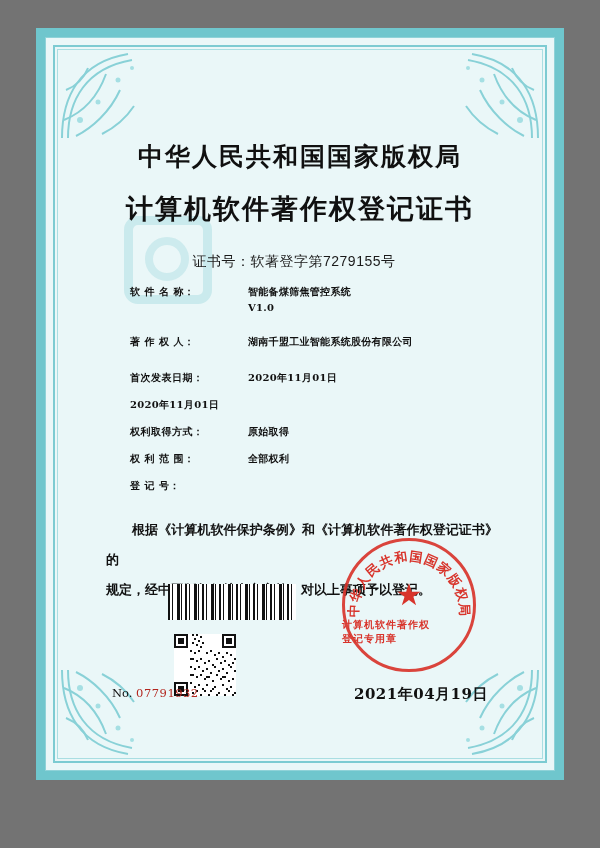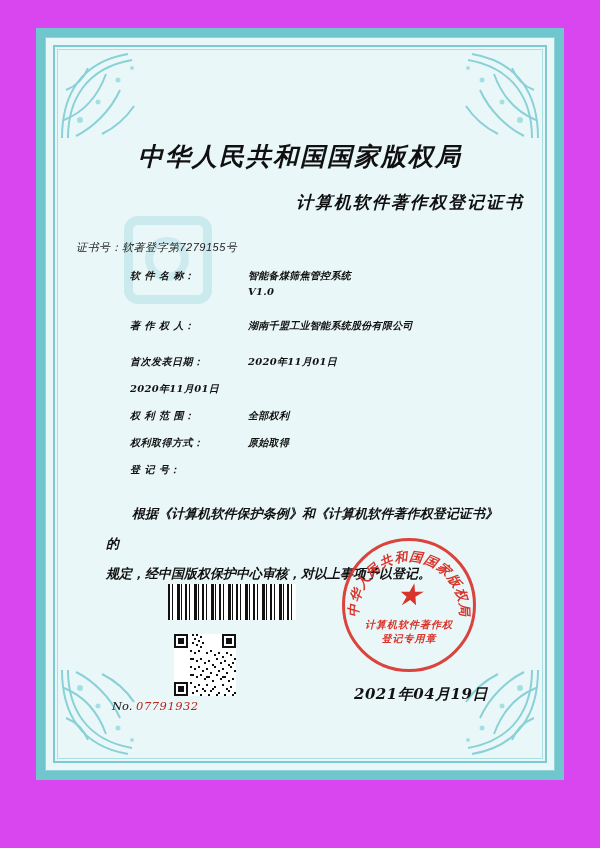--- a/index.html
+++ b/index.html
@@ -11,23 +11,22 @@
     width: 600px;
     height: 848px;
     font-family: "Liberation Sans", sans-serif;
     -webkit-font-smoothing: antialiased;
   }
 
   .page {
     position: relative;
     width: 600px;
     height: 848px;
-    background: #d946ef;
+    background: #737373;
     overflow: hidden;
-    font-style: italic;
   }
 
   
   .cert {
     position: absolute;
     left: 36px;
     top: 28px;
     width: 528px;
     height: 752px;
     background: #eaf7f8;
@@ -108,32 +107,32 @@
   .title1 {
     text-align: center;
     font-family: "DejaVu Serif", "Liberation Serif", serif;
     font-weight: bold;
     font-size: 25px;
     letter-spacing: 2px;
     color: #101010;
     margin-top: 72px;
   }
   .title2 {
-    text-align: right;
-    font-family: "DejaVu Serif", "Liberation Serif", serif;
-    font-weight: bold;
-    font-size: 17px;
+    text-align: center;
+    font-family: "DejaVu Serif", "Liberation Serif", serif;
+    font-weight: bold;
+    font-size: 27px;
     letter-spacing: 2px;
     color: #101010;
     margin-top: 18px;
   }
 
   .certno {
-    text-align: left;
-    font-size: 11px;
+    text-align: center;
+    font-size: 14px;
     color: #1a1a1a;
     margin-top: 26px;
     padding-right: 12px;
     letter-spacing: .5px;
   }
 
   .fields {
     margin-top: 14px;
     padding-left: 54px;
     padding-right: 18px;
@@ -196,21 +195,21 @@
     left: 98px;
     top: 566px;
     width: 62px;
     height: 62px;
   }
   .qr svg { display:block; }
 
   .serial {
     position: absolute;
     left: 36px;
-    bottom: 27px;
+    bottom: 40px;
     font-size: 11.5px;
     color: #111;
     font-family: "DejaVu Serif", "Liberation Serif", serif;
   }
   .serial .num { color: #b3261e; letter-spacing: .5px; }
 
   .issue-date {
     position: absolute;
     right: 36px;
     bottom: 36px;
@@ -242,21 +241,21 @@
     top: 42px;
     transform: translateX(-50%);
     color: #d8342b;
     font-size: 30px;
     line-height: 30px;
   }
   .seal .arc-text,
   .seal .bottom-text {
     position: absolute;
     left: 0; right: 0;
-    text-align: center;
+    text-align: left;
     color: #d8342b;
     font-family: "DejaVu Serif", "Liberation Serif", serif;
     font-weight: bold;
   }
   .seal .bottom-text {
     bottom: 26px;
     font-size: 10px;
     line-height: 14px;
     letter-spacing: 1px;
   }
@@ -375,27 +374,27 @@
         <div class="row gap-top">
           <div class="label">首次发表日期：</div>
           <div class="value">2020年11月01日</div>
         </div>
 
         <div class="row">
           <div class="value">2020年11月01日</div>
         </div>
 
         <div class="row">
+          <div class="label">权利取得方式：</div>
+          <div class="value">原始取得</div>
+        </div>
+
+        <div class="row">
           <div class="label">权 利 范 围：</div>
           <div class="value">全部权利</div>
-        </div>
-
-        <div class="row">
-          <div class="label">权利取得方式：</div>
-          <div class="value">原始取得</div>
         </div>
 
         <div class="row">
           <div class="label">登 记 号：</div>
         </div>
 
       </div>
 
       <div class="statement">
         <span class="indent">根据《计算机软件保护条例》和《计算机软件著作权登记证书》的</span>

